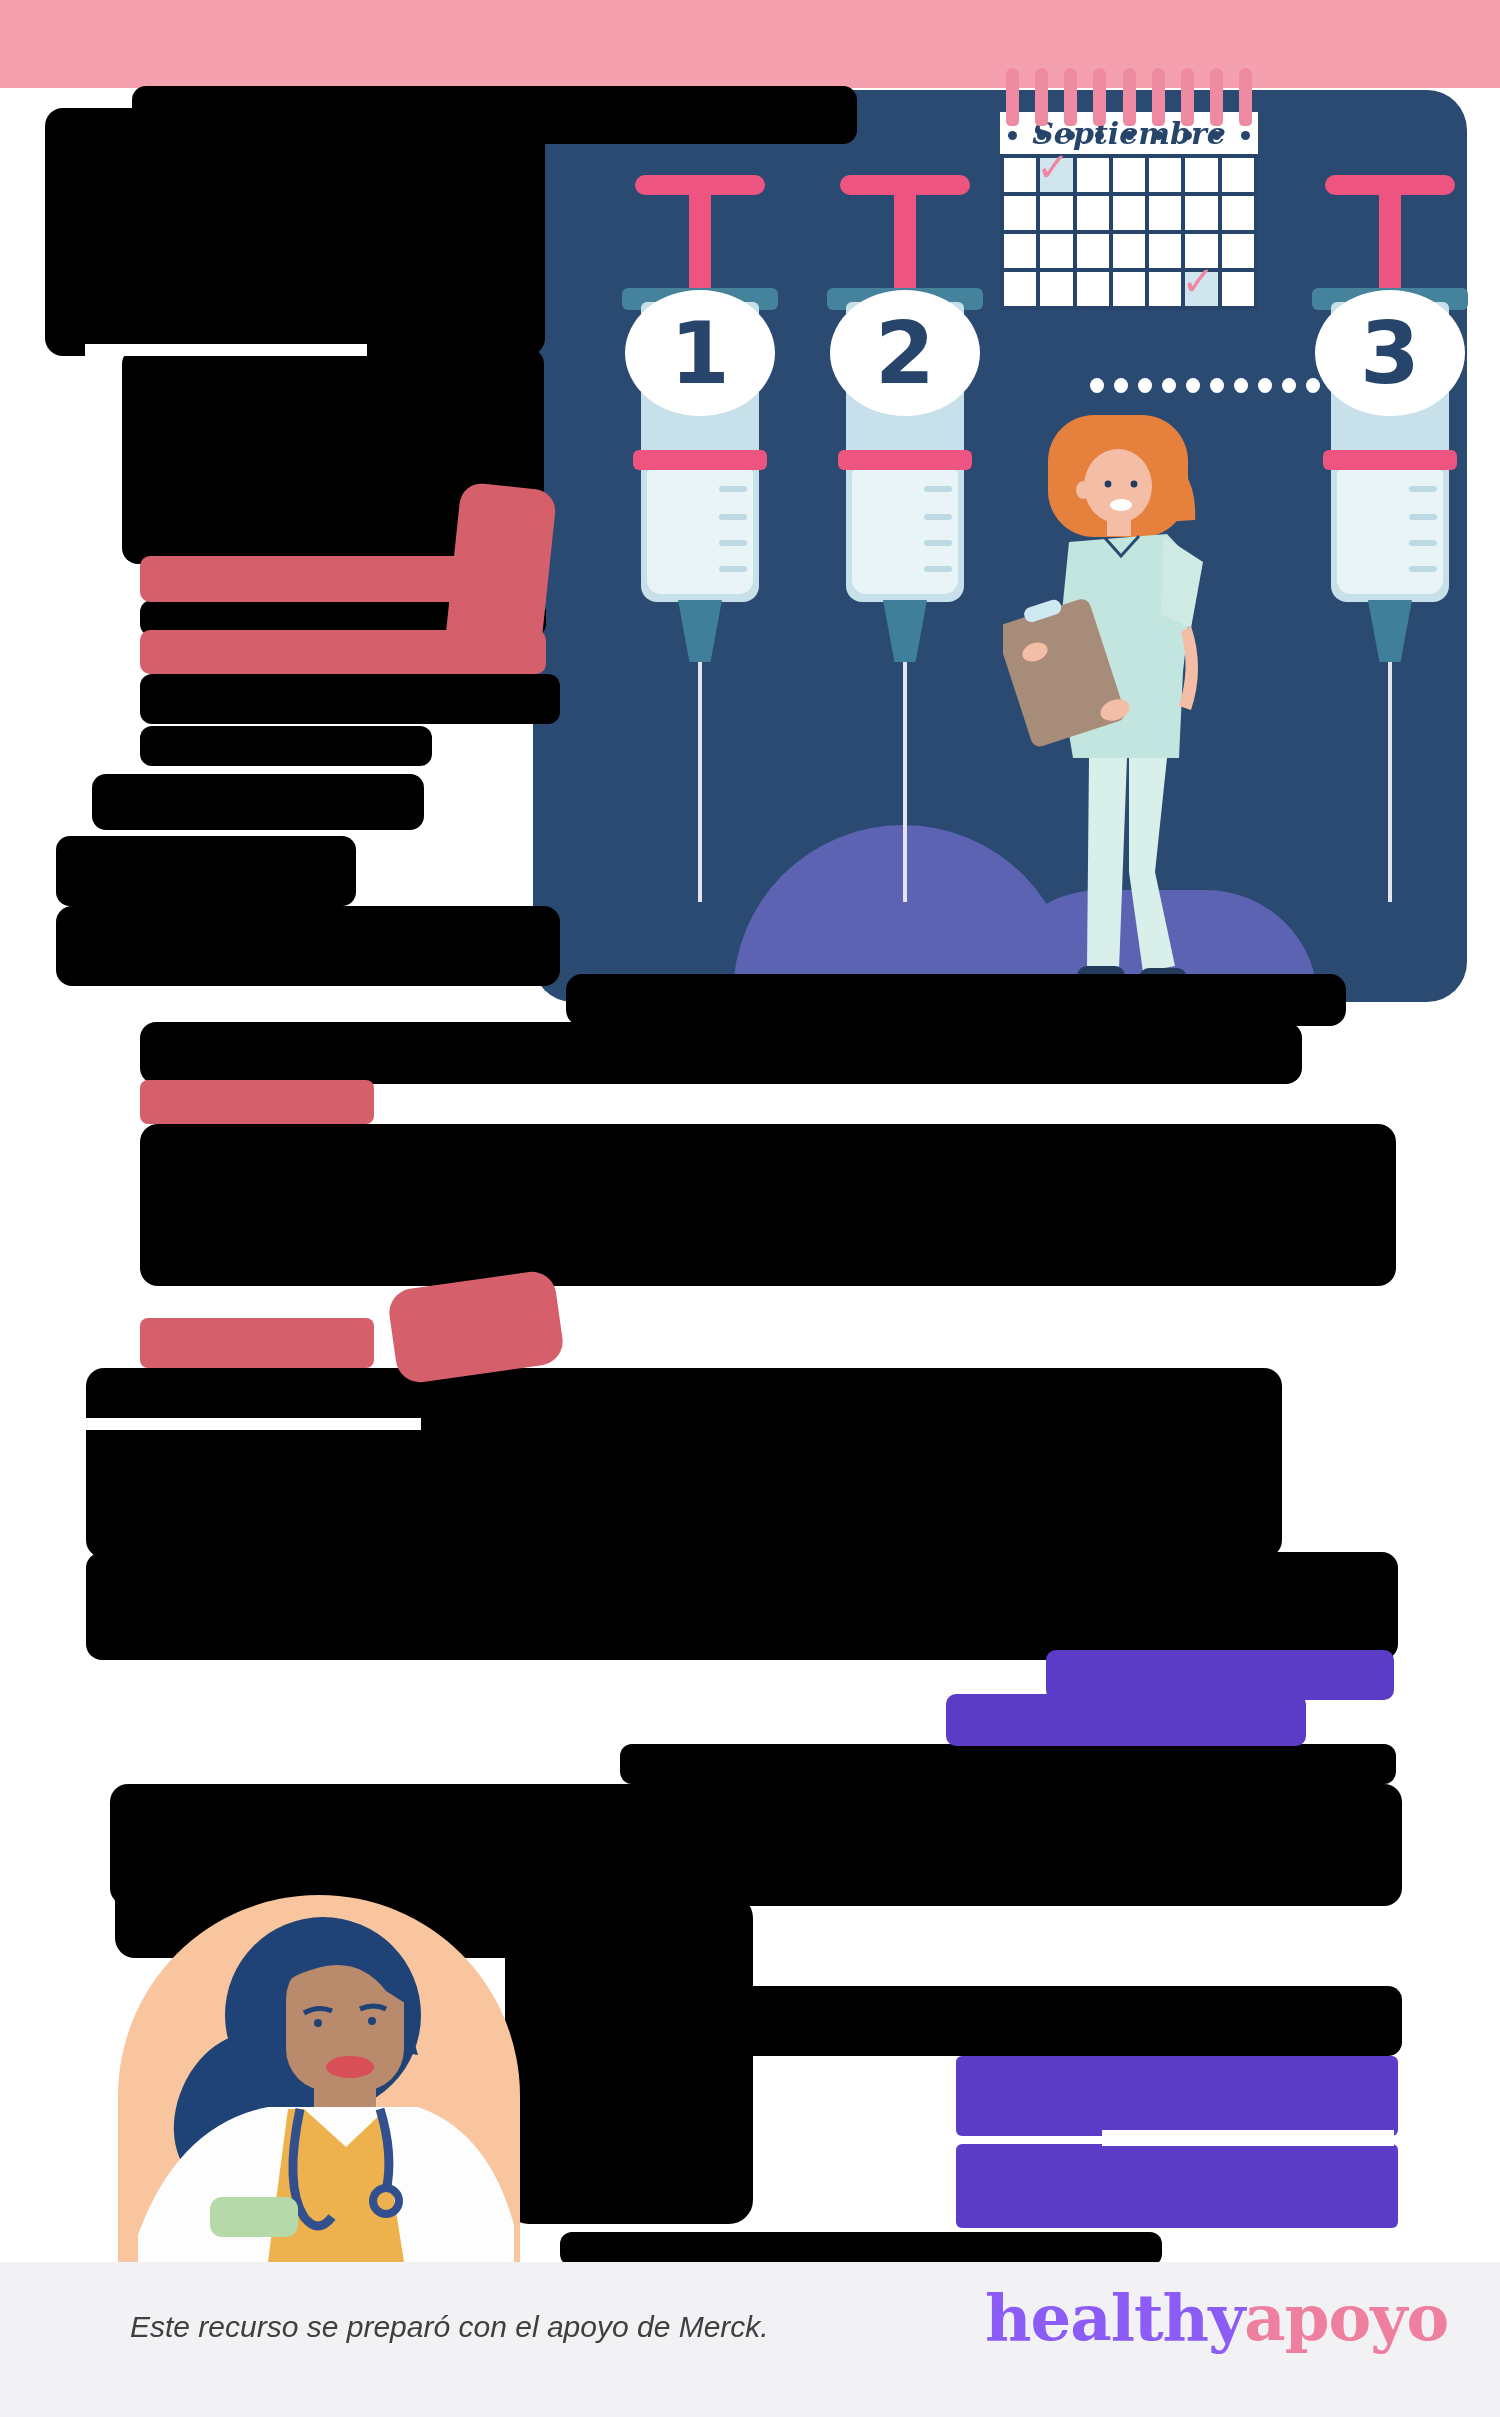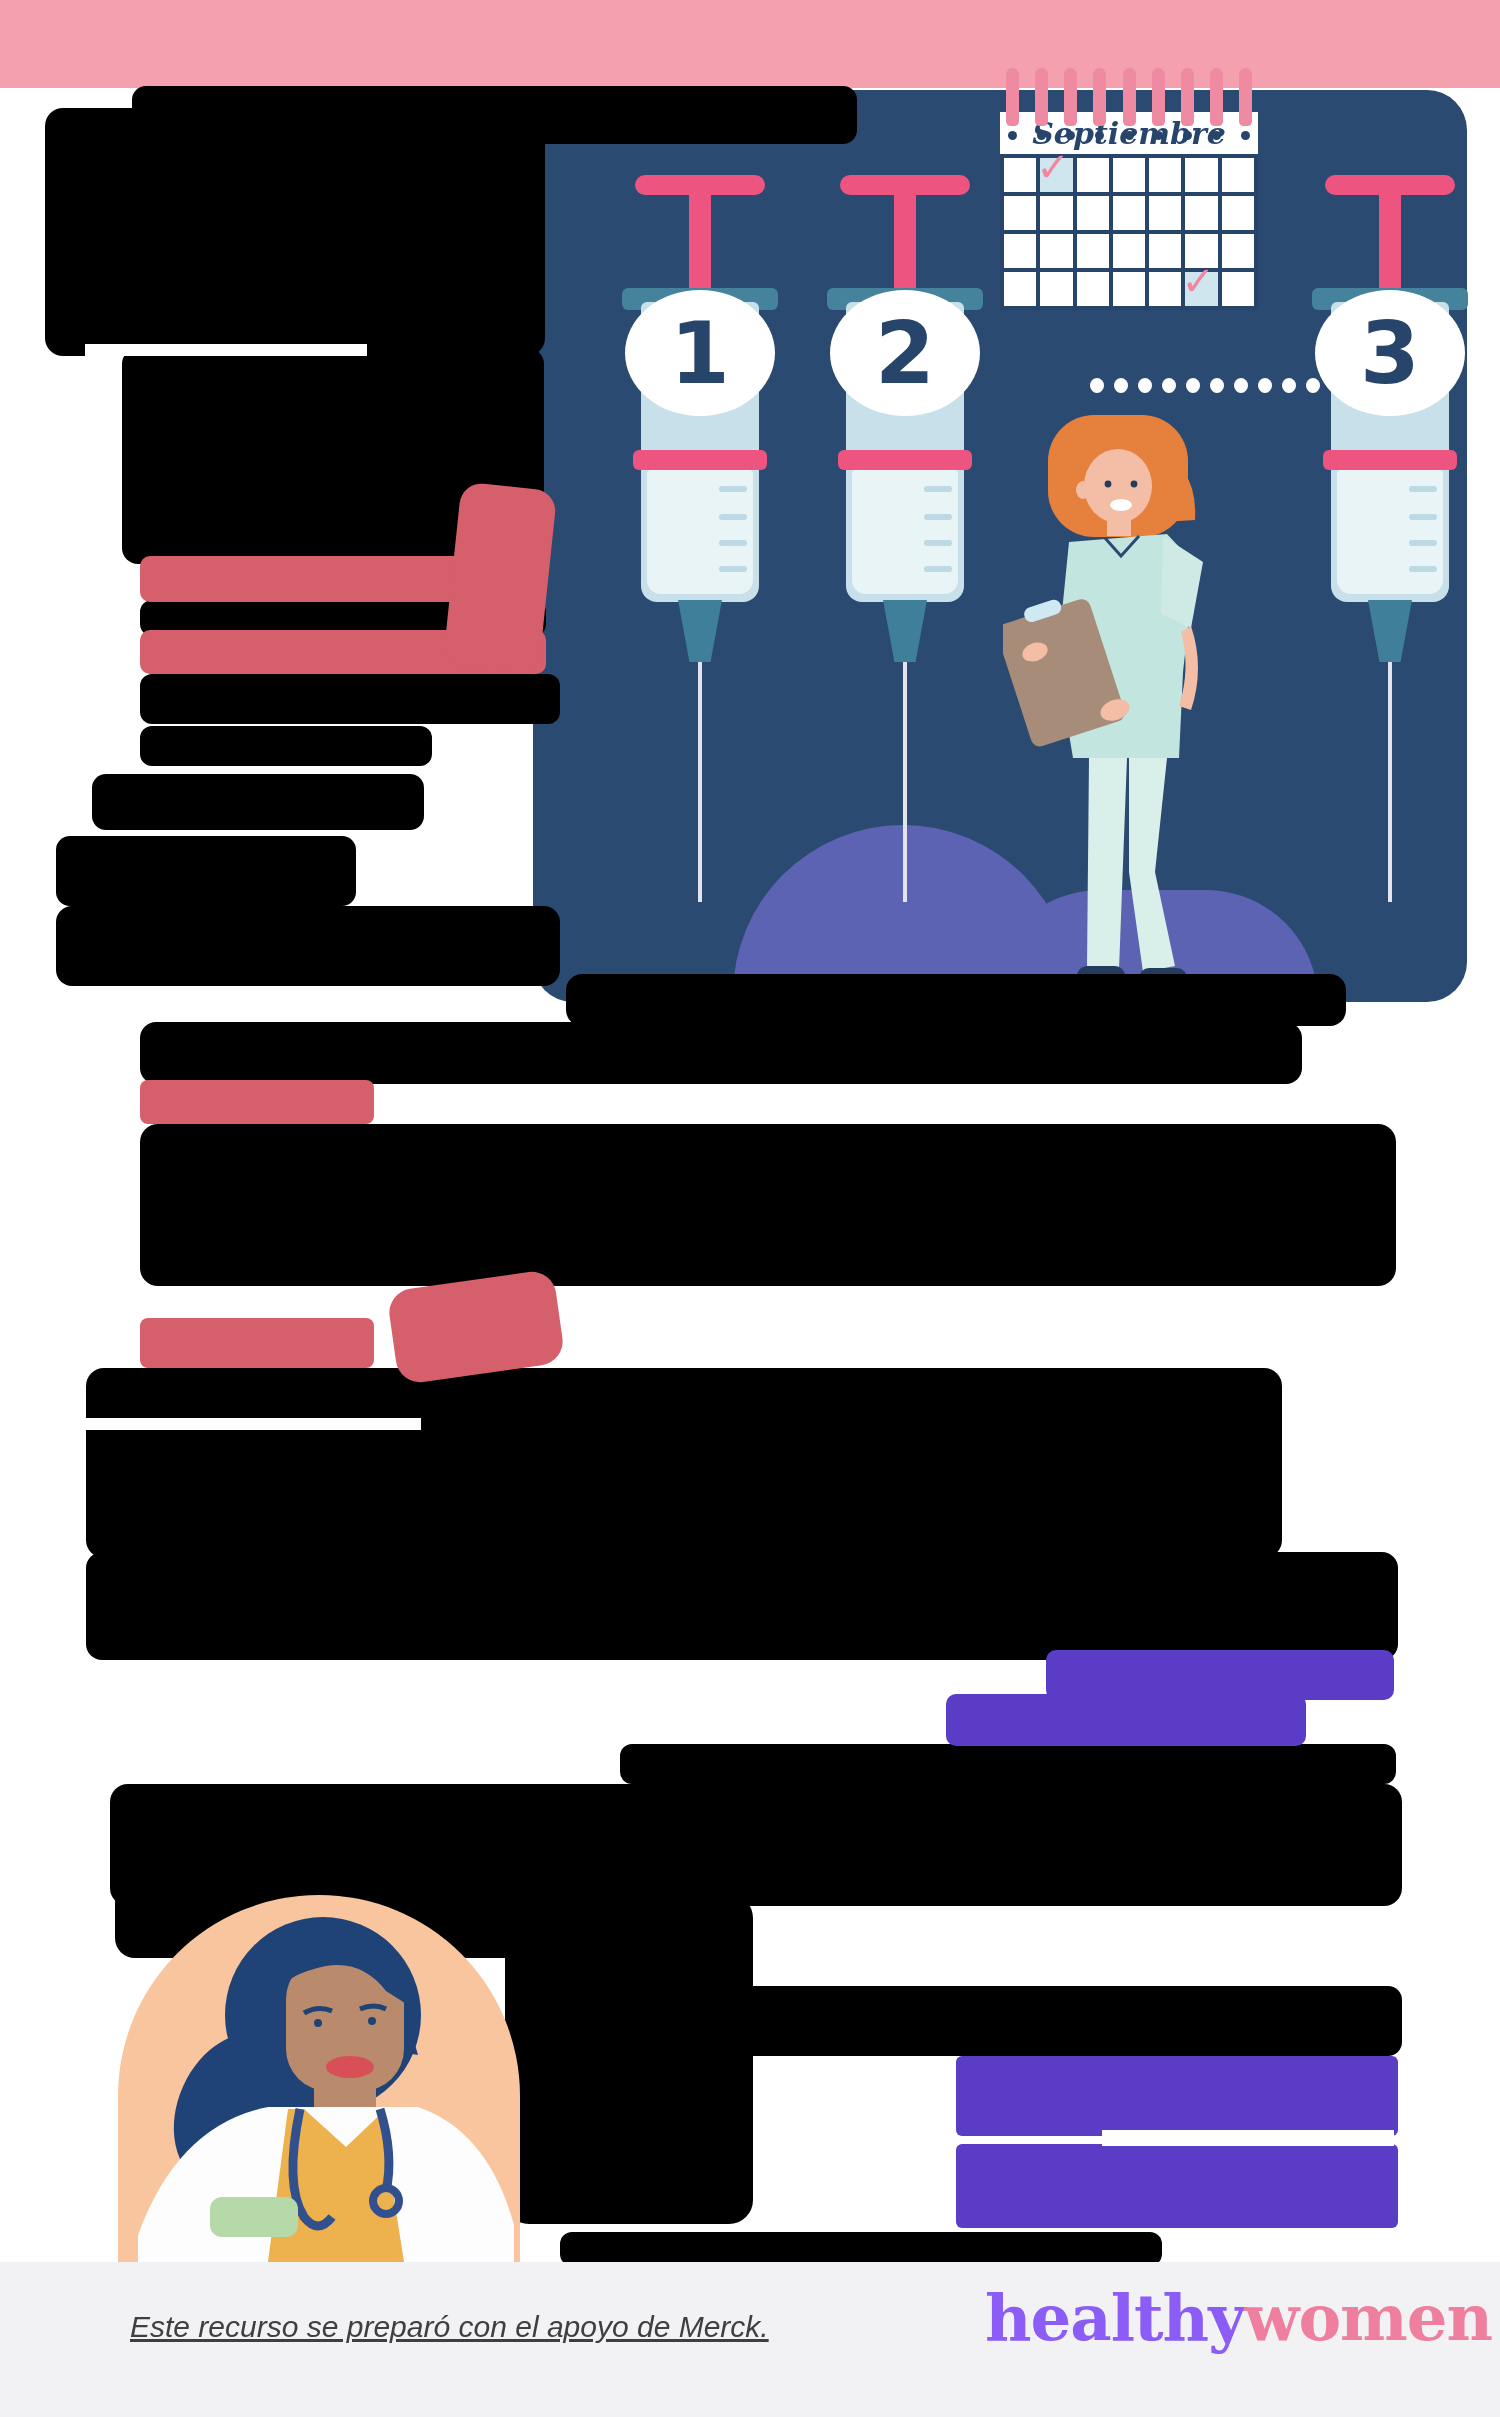--- a/index.html
+++ b/index.html
@@ -47,21 +47,21 @@
   .cal-cell{height:34px;background:#ffffff;position:relative;}
   .cal-cell.checked{background:#cfe6ef;}
   .cal-cell .chk{position:absolute;left:-4px;top:-14px;font:700 40px "DejaVu Sans",sans-serif;color:#f0869f;}
   
   .cloud{position:absolute;background:#5c63b3;}
   
   .arch{position:absolute;left:118px;top:1895px;width:402px;height:367px;background:#f8c59e;
         border-radius:201px 201px 0 0;overflow:hidden;}
   
   .footer{position:absolute;left:0;top:2262px;width:1500px;height:155px;background:#f2f2f4;}
-  .attribution{position:absolute;left:130px;top:48px;font:italic 30px "Liberation Sans",sans-serif;color:#3f3f41;text-decoration:underline;}
+  .attribution{position:absolute;left:130px;top:48px;font:italic 30px "Liberation Sans",sans-serif;color:#3f3f41;}
   .logo{position:absolute;left:985px;top:18px;font:700 64px "DejaVu Serif",serif;letter-spacing:-1px;}
   .logo .l1{color:#8b5cf6;}
   .logo .l2{color:#ee7f9e;}
 </style>
 </head>
 <body>
 
 <div id="page">
 
   <div class="band"></div>
@@ -293,17 +293,17 @@
       <path d="M182,214 Q166,290 186,322 Q200,340 214,322" stroke="#32508e" stroke-width="9" fill="none"></path>
       <path d="M262,214 Q276,260 268,296" stroke="#32508e" stroke-width="9" fill="none"></path>
       <circle cx="268" cy="306" r="13" fill="none" stroke="#32508e" stroke-width="8"></circle>
       <rect x="92" y="302" width="88" height="40" rx="12" fill="#b5d9a8"></rect>
     </svg>
   </div>
 
   <div class="footer">
     <div class="attribution">Este recurso se preparó con el apoyo de Merck.</div>
     <div class="logo">
-      <span class="l1">healthy</span><span class="l2">women</span>
+      <span class="l1">healthy</span><span class="l2">apoyo</span>
     </div>
   </div>
 
 </div>
 
 </body></html>

